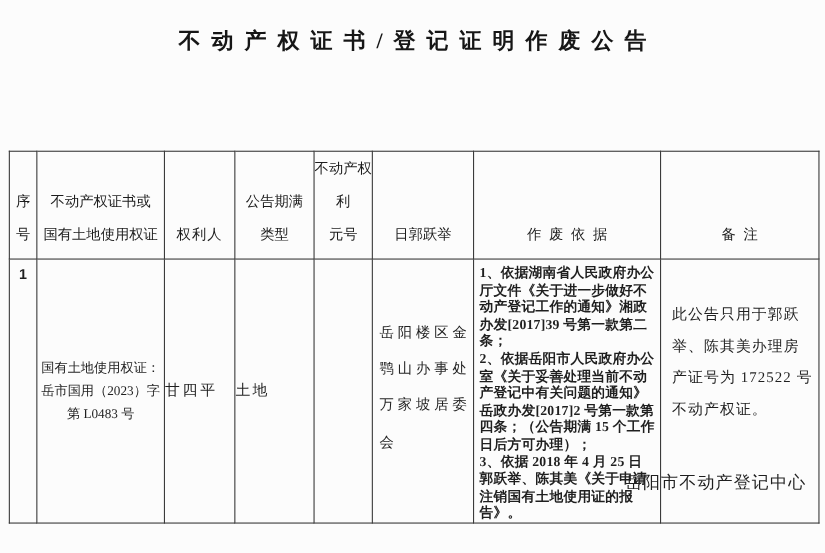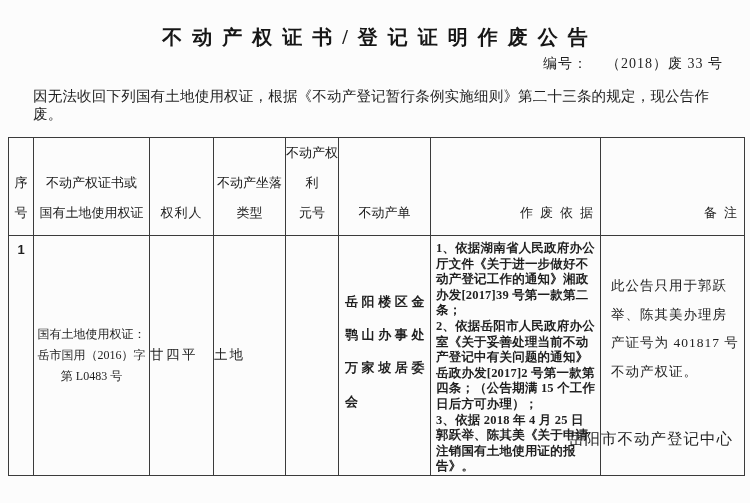--- a/index.html
+++ b/index.html
@@ -61,38 +61,38 @@
   th {
     font-weight: normal;
     vertical-align: bottom;
     text-align: center;
     padding: 0 0 7px 0;
     line-height: 30px;
     color: #1c1c1c;
   }
   .ml { white-space: pre-line; }
   .h-seq { line-height: 30px; }
-  .h-basis, .h-note { letter-spacing: 7px; padding-left: 7px; text-align: right; }
+  .h-basis, .h-note { letter-spacing: 7px; padding-left: 7px; }
   .h-holder { letter-spacing: 1px; }
   .c-seq {
     vertical-align: top; text-align: center;
     font-family: "Liberation Sans", "DejaVu Sans", sans-serif;
     font-weight: bold; font-size: 13px; padding-top: 6px;
   }
   .c-cert {
     vertical-align: middle; text-align: center;
     font-size: 12px; line-height: 1.75;
   }
   .c-holder { vertical-align: middle; font-size: 13.5px; letter-spacing: 2.5px; }
   .c-type   { vertical-align: middle; text-align: left; font-size: 13.5px; letter-spacing: 2px; }
   .c-unit   { vertical-align: middle; }
   .c-loc {
     vertical-align: middle; text-align: left;
     padding: 0 2px 8px 6px;
-    font-size: 13px; letter-spacing: 3.6px; line-height: 2.55; font-weight: bold;
+    font-size: 13px; letter-spacing: 3.6px; line-height: 2.55;
   }
   .c-basis {
     vertical-align: top; text-align: left;
     padding: 5px 4px 0 5px;
     font-size: 12.5px; line-height: 15.6px;
     letter-spacing: 0.2px;
     font-weight: bold;
   }
   .c-note {
     vertical-align: top; text-align: left;
@@ -116,65 +116,61 @@
     letter-spacing: 1px;
   }
 </style>
 </head>
 <body>
 
 <div class="page">
 
   <div class="doc-title">不动产权证书/登记证明作废公告</div>
 
-  <div class="doc-number">
-    <span>编号：</span><span class="gap"></span><span>（2018）废 33 号</span>
-  </div>
 
-  <div class="intro">因无法收回下列国有土地使用权证，根据《不动产登记暂行条例实施细则》第二十三条的规定，现公告作废。</div>
 
   <table class="notice-table">
     <colgroup>
       <col style="width:25px">
       <col style="width:116px">
       <col style="width:64px">
       <col style="width:72px">
       <col style="width:53px">
       <col style="width:92px">
       <col style="width:170px">
       <col style="width:144px">
     </colgroup>
     <tbody>
         <tr class="hdr">
       <th class="ml h-seq">序
 号</th>
       <th class="ml">不动产权证书或
 国有土地使用权证</th>
       <th class="h-holder">权利人</th>
-      <th class="ml">不动产坐落
+      <th class="ml">公告期满
 类型</th>
       <th class="ml">不动产权利
 元号</th>
-      <th>不动产单</th>
+      <th>日郭跃举</th>
       <th class="h-basis">作废依据</th>
       <th class="h-note">备注</th>
     </tr>
     <tr class="row1">
       <td class="c-seq">1</td>
       <td class="c-cert ml">国有土地使用权证：
-岳市国用（2016）字
+岳市国用（2023）字
 第 L0483 号</td>
       <td class="c-holder">甘四平</td>
       <td class="c-type">土地</td>
       <td class="c-unit"></td>
       <td class="c-loc">岳阳楼区金鹗山办事处万家坡居委会</td>
       <td class="c-basis ml">1、依据湖南省人民政府办公厅文件《关于进一步做好不动产登记工作的通知》湘政办发[2017]39 号第一款第二条；
 2、依据岳阳市人民政府办公室《关于妥善处理当前不动产登记中有关问题的通知》岳政办发[2017]2 号第一款第四条；（公告期满 15 个工作日后方可办理）；
 3、依据 2018 年 4 月 25 日郭跃举、陈其美《关于申请注销国有土地使用证的报告》。</td>
-      <td class="c-note">此公告只用于郭跃举、陈其美办理房产证号为 401817 号不动产权证。</td>
+      <td class="c-note">此公告只用于郭跃举、陈其美办理房产证号为 172522 号不动产权证。</td>
     </tr>
   </tbody>
     </table>
 
   <div class="footer-issuer">岳阳市不动产登记中心</div>
 
 
 </div>
 
 </body></html>

